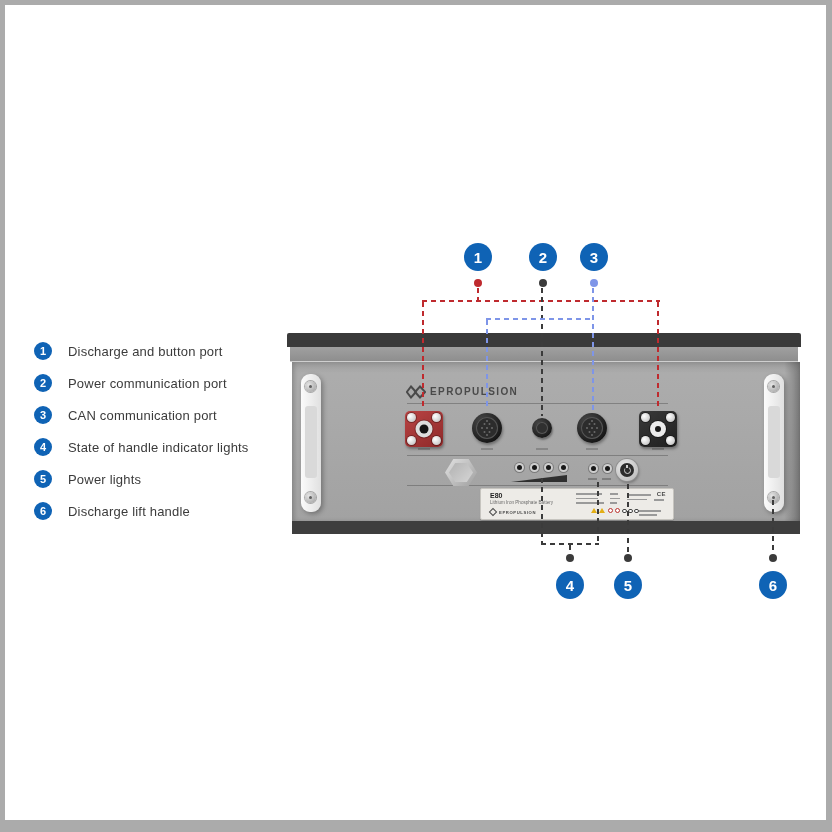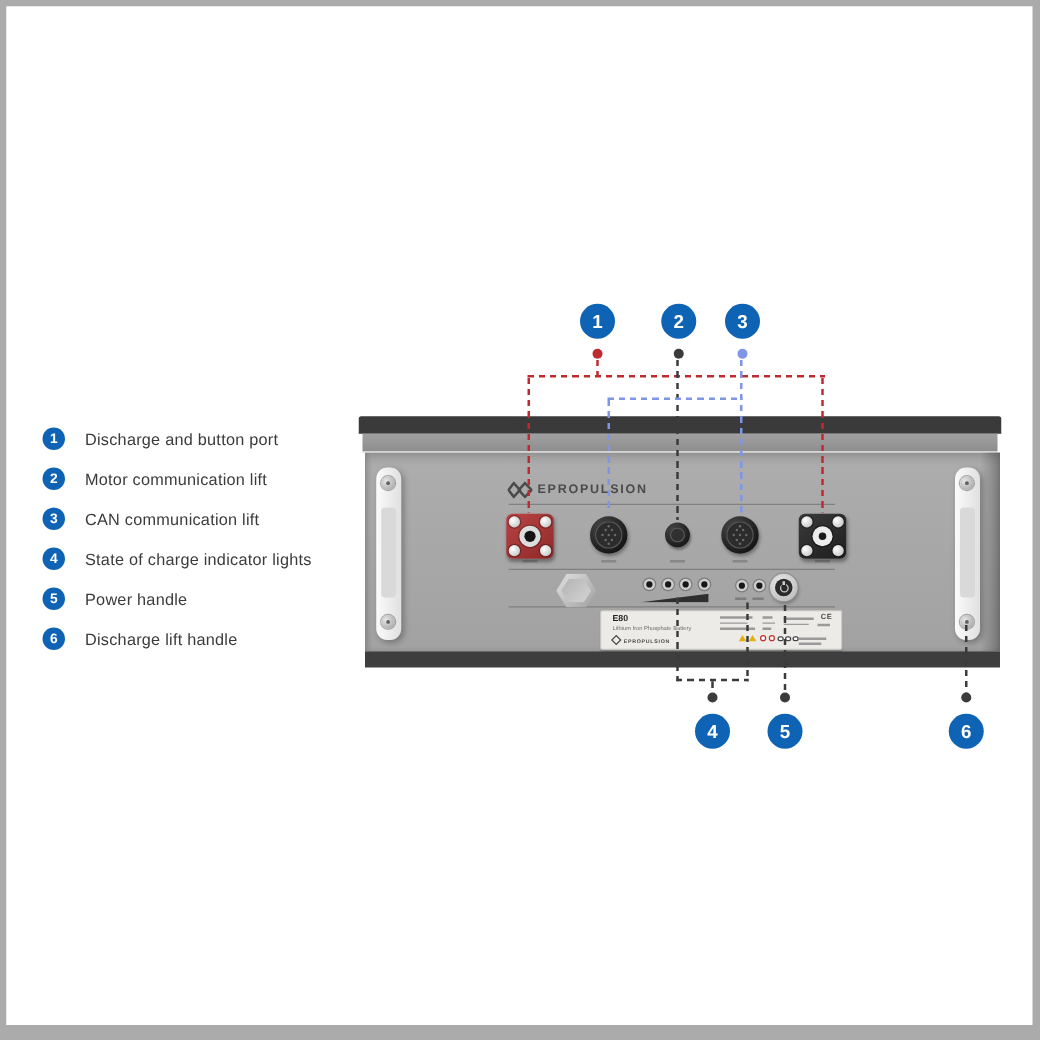--- a/index.html
+++ b/index.html
@@ -138,33 +138,33 @@
 
 <div id="stage">
 
   <div class="legend">
     <div class="legend-row">
       <div class="lbadge">1</div>
       <div class="llabel">Discharge and button port</div>
     </div>
     <div class="legend-row">
       <div class="lbadge">2</div>
-      <div class="llabel">Motor communication lift</div>
+      <div class="llabel">Power communication port</div>
     </div>
     <div class="legend-row">
       <div class="lbadge">3</div>
-      <div class="llabel">CAN communication lift</div>
+      <div class="llabel">CAN communication port</div>
     </div>
     <div class="legend-row">
       <div class="lbadge">4</div>
-      <div class="llabel">State of charge indicator lights</div>
+      <div class="llabel">State of handle indicator lights</div>
     </div>
     <div class="legend-row">
       <div class="lbadge">5</div>
-      <div class="llabel">Power handle</div>
+      <div class="llabel">Power lights</div>
     </div>
     <div class="legend-row">
       <div class="lbadge">6</div>
       <div class="llabel">Discharge lift handle</div>
     </div>
   </div>
 
   <div class="cbadge" style="left:464px;top:243px;">1</div>
   <div class="cbadge" style="left:529px;top:243px;">2</div>
   <div class="cbadge" style="left:580px;top:243px;">3</div>

